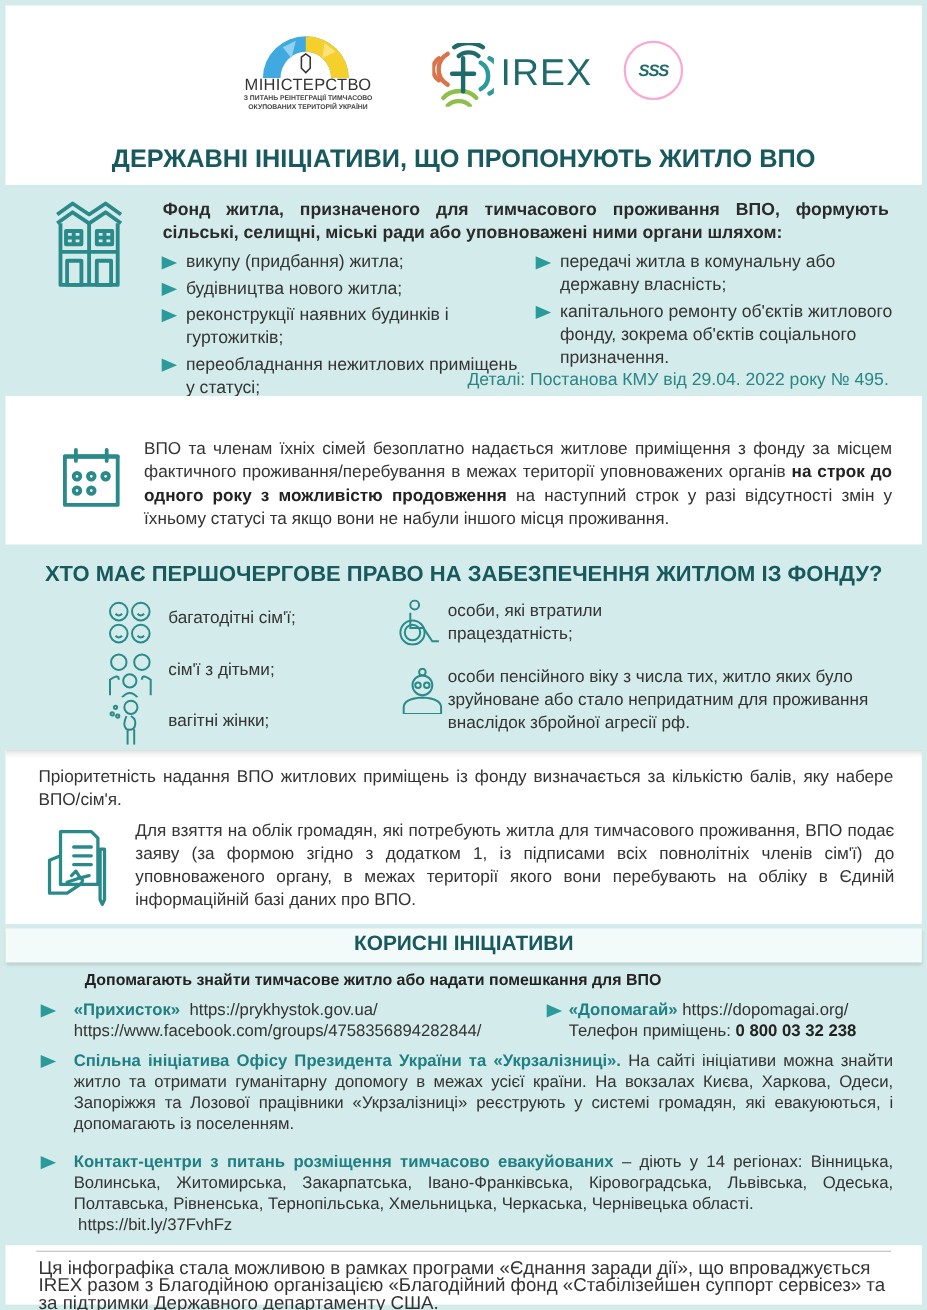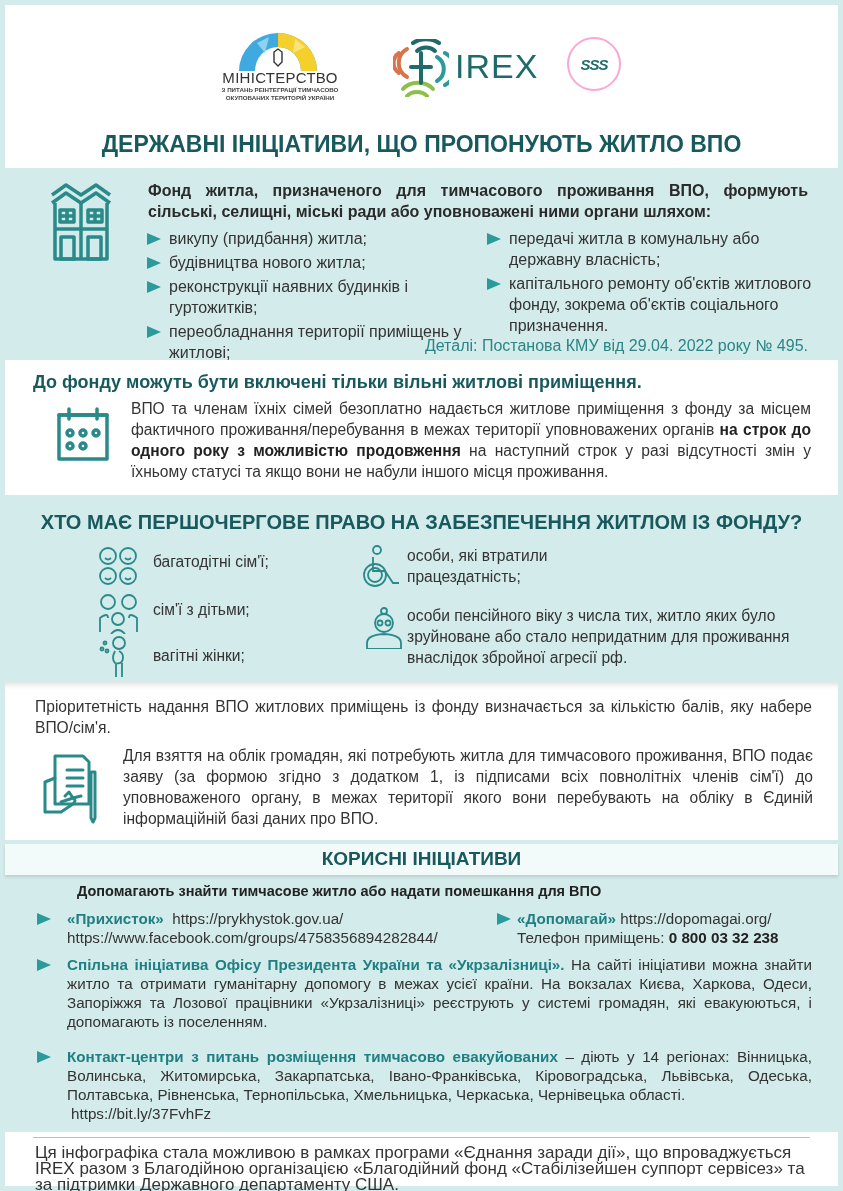--- a/index.html
+++ b/index.html
@@ -195,31 +195,30 @@
         <path d="M17 29 V41 M10 35 H24 M45 29 V41 M38 35 H52"></path>
         <rect x="11" y="56" width="13" height="22"></rect>
         <rect x="38" y="56" width="13" height="22"></rect>
       </g>
     </svg>
     <div class="intro">Фонд житла, призначеного для тимчасового проживання ВПО, формують сільські, селищні, міські ради або уповноважені ними органи шляхом:</div>
     <ul class="bullets bl-left">
       <li><span class="tri"></span><span>викупу (придбання) житла;</span></li>
       <li><span class="tri"></span><span>будівництва нового житла;</span></li>
       <li><span class="tri"></span><span>реконструкції наявних будинків і гуртожитків;</span></li>
-      <li><span class="tri"></span><span>переобладнання території приміщень у житлові;</span></li>
+      <li><span class="tri"></span><span>переобладнання нежитлових приміщень у статусі;</span></li>
     </ul>
     <ul class="bullets bl-right">
       <li><span class="tri"></span><span>передачі житла в комунальну або державну власність;</span></li>
       <li><span class="tri"></span><span>капітального ремонту об'єктів житлового фонду, зокрема об'єктів соціального призначення.</span></li>
     </ul>
     <div class="details">Деталі:  Постанова КМУ від 29.04. 2022 року № 495.</div>
   </div>
 
   <div class="sec2">
-    <div class="lead">До фонду можуть бути включені тільки вільні житлові приміщення.</div>
     <svg class="cal-icon" viewBox="0 0 60 58">
       <g fill="none" stroke="#2a8a8a" stroke-width="3.5" stroke-linejoin="round" stroke-linecap="round">
         <path d="M6 10 H54 V54 H6 Z"></path>
         <path d="M6 10 H54"></path>
         <path d="M16 4 V14 M44 4 V14"></path>
         <path d="M16 10 H44"></path>
         <circle cx="17" cy="28" r="3"></circle>
           <circle cx="30" cy="28" r="3"></circle>
           <circle cx="43" cy="28" r="3"></circle>
         <circle cx="17" cy="41" r="3"></circle>

